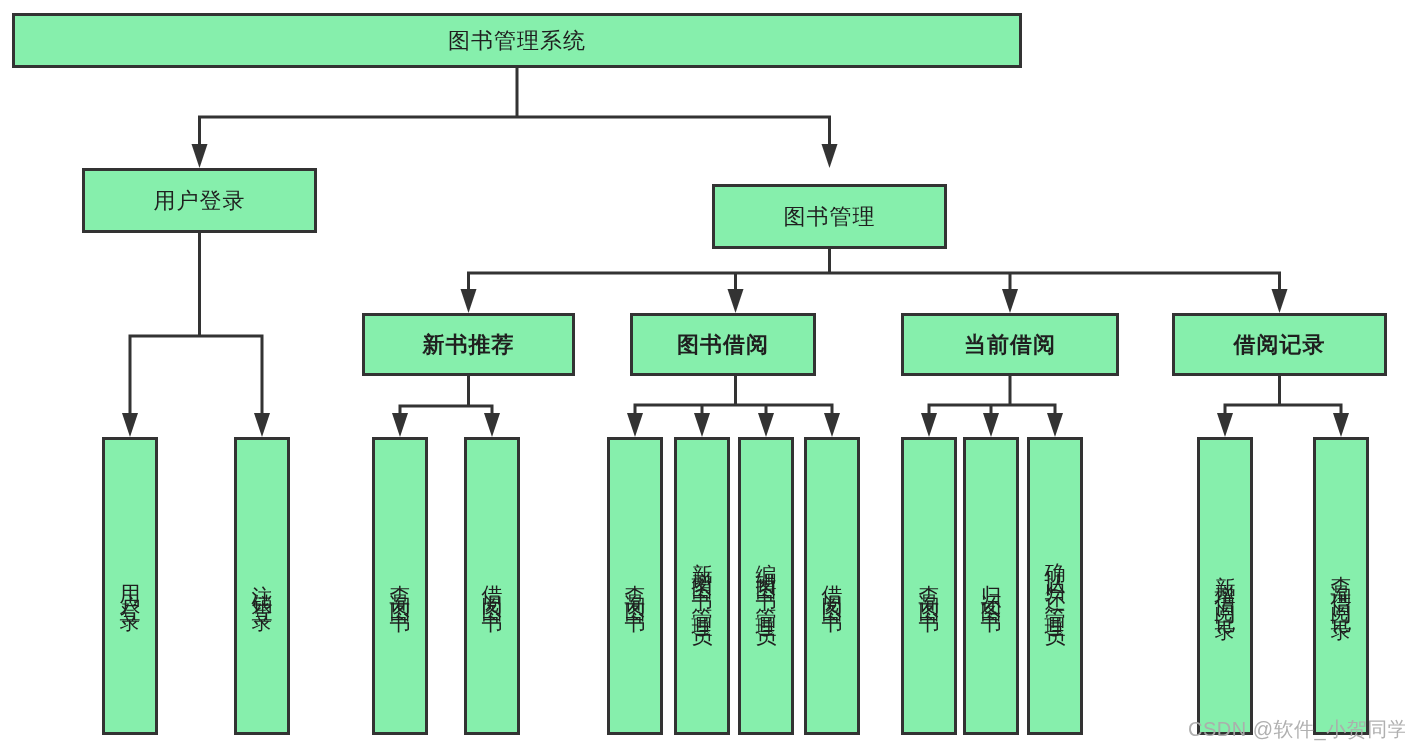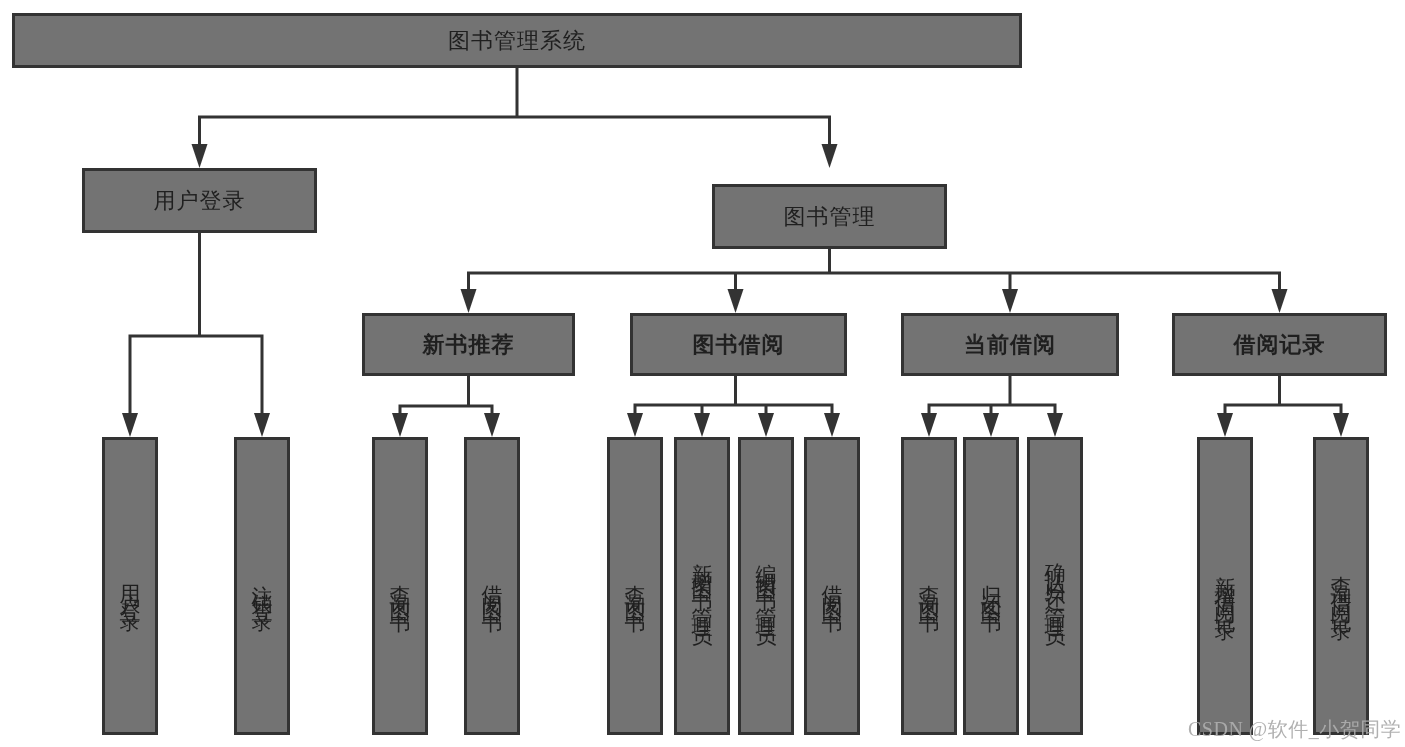--- a/index.html
+++ b/index.html
@@ -18,21 +18,21 @@
   .connectors {
     position: absolute;
     left: 0; top: 0;
     width: 1405px; height: 747px;
     z-index: 1;
     pointer-events: none;
   }
   .node {
     position: absolute;
     box-sizing: border-box;
-    background: #737373;
+    background: #86efac;
     border: 3px solid #333333;
     display: flex;
     align-items: center;
     justify-content: center;
     color: #1f1f1f;
     z-index: 2;
   }
   .node.root {
     left: 12px; top: 13px;
     width: 1010px; height: 55px;
@@ -63,21 +63,20 @@
   }
   .watermark {
     position: absolute;
     left: 1188px; top: 716px;
     width: 210px;
     font-size: 20px;
     color: rgba(172,172,172,0.95);
     letter-spacing: 0.5px;
     white-space: nowrap;
     z-index: 3;
-    font-family: Liberation Serif, serif;
   }
 </style>
 </head>
 <body>
 
 <div class="canvas">
 
   <svg class="connectors" viewBox="0 0 1405 747" xmlns="http://www.w3.org/2000/svg">
       <path d="M517 68 L517 117 M199.5 117 L829.5 117 M199.5 117 L199.5 150 M829.5 117 L829.5 150 M829.5 233 L829.5 273 M468.5 273 L1279.5 273 M468.5 273 L468.5 295 M735.5 273 L735.5 295 M1010 273 L1010 295 M1279.5 273 L1279.5 295 M199.5 233 L199.5 336 M130 336 L262 336 M130 336 L130 419 M262 336 L262 419 M468.5 376 L468.5 406 M400 406 L492 406 M400 406 L400 419 M492 406 L492 419 M735.5 376 L735.5 405 M635 405 L832 405 M635 405 L635 419 M702 405 L702 419 M766 405 L766 419 M832 405 L832 419 M1010 376 L1010 405 M929 405 L1055 405 M929 405 L929 419 M991 405 L991 419 M1055 405 L1055 419 M1279.5 376 L1279.5 405 M1225 405 L1341 405 M1225 405 L1225 419 M1341 405 L1341 419" stroke="#333333" stroke-width="3" fill="none" stroke-linecap="square"></path>
       <polygon points="199.5,168 191.5,144 207.5,144" fill="#333333"></polygon>
@@ -108,21 +107,21 @@
   <div class="node h2" style="left:82px; top:168px;">
     <span>用户登录</span>
   </div>
   <div class="node h2" style="left:712px; top:184px;">
     <span>图书管理</span>
   </div>
 
   <div class="node h3" style="left:362px; width:213px;">
     <span>新书推荐</span>
   </div>
-  <div class="node h3" style="left:630px; width:217px;">
+  <div class="node h3" style="left:630px; width:186px;">
     <span>图书借阅</span>
   </div>
   <div class="node h3" style="left:901px; width:218px;">
     <span>当前借阅</span>
   </div>
   <div class="node h3" style="left:1172px; width:215px;">
     <span>借阅记录</span>
   </div>
 
   <div class="node leaf" style="left:102px;">

